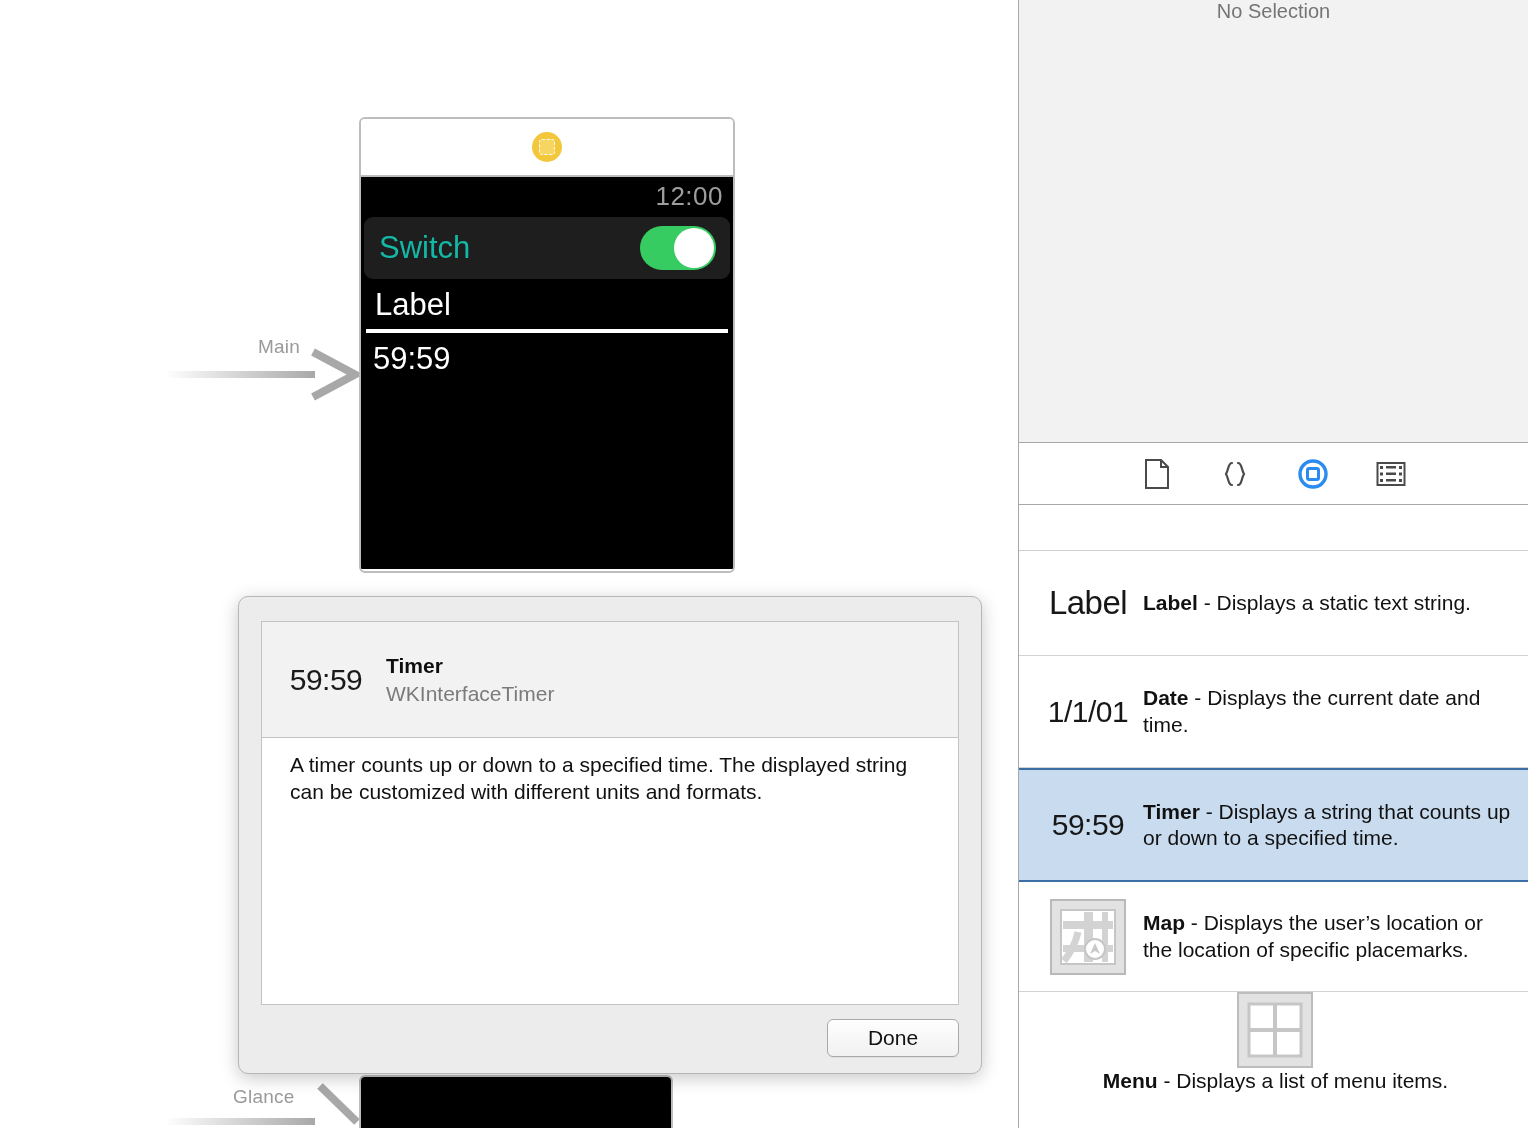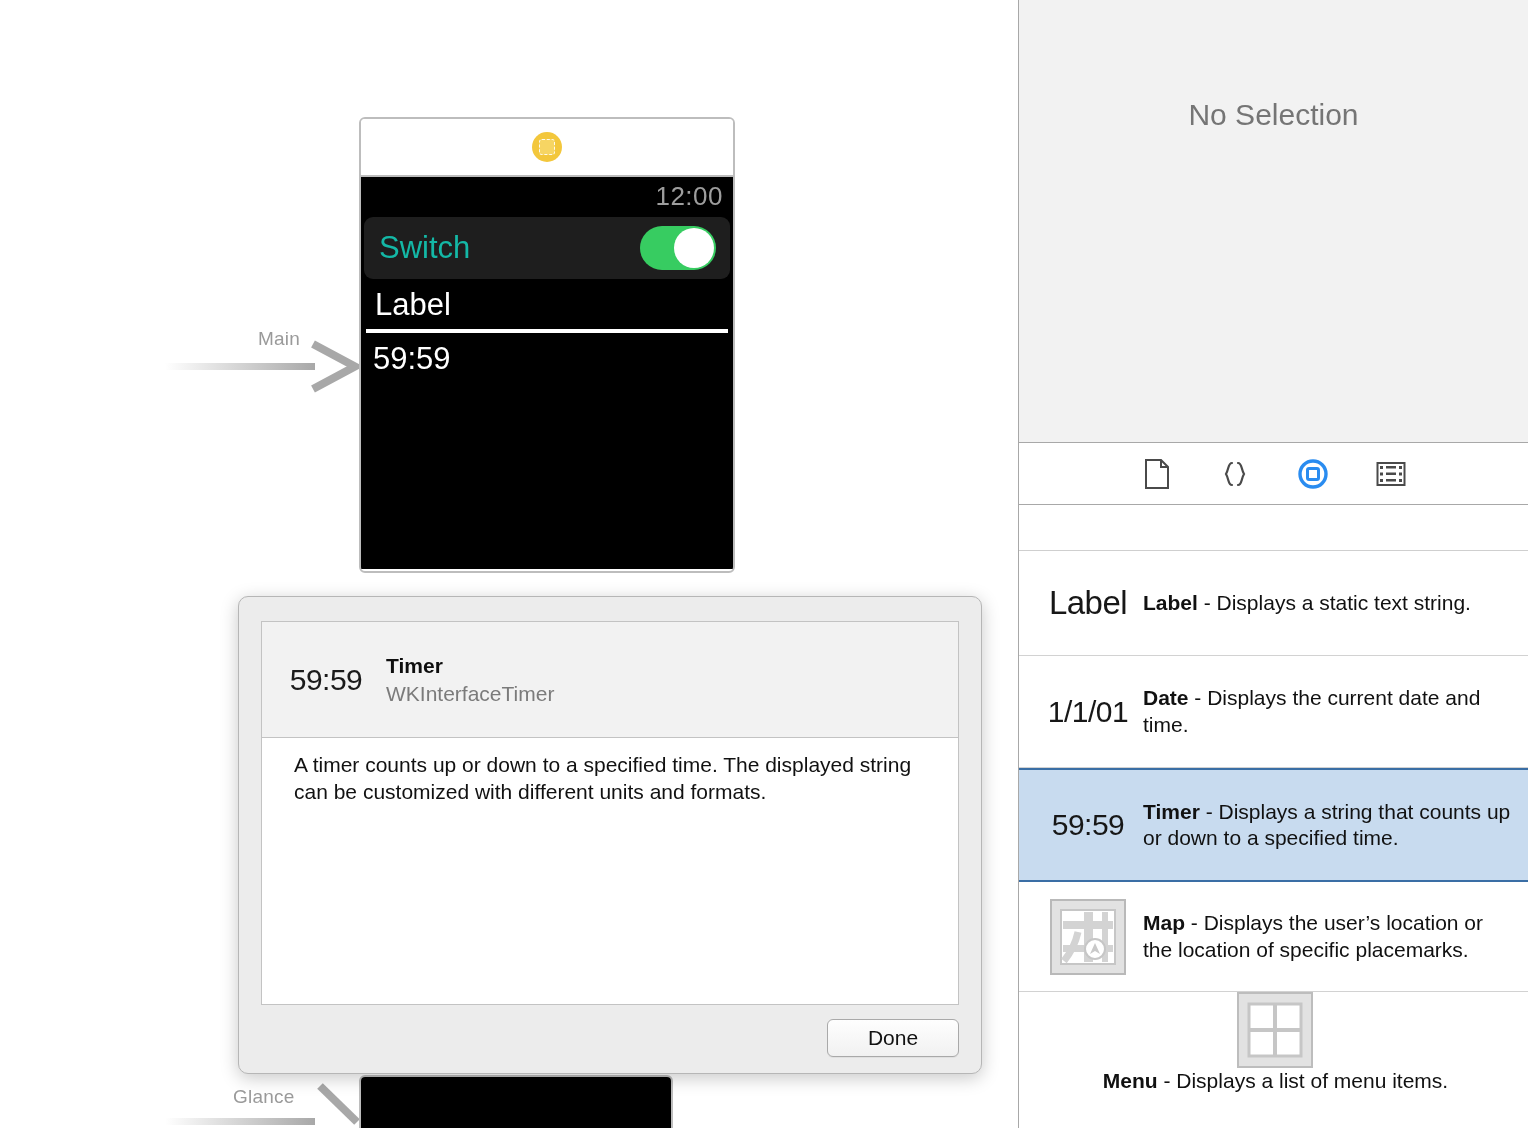--- a/index.html
+++ b/index.html
@@ -96,21 +96,21 @@
     background: #f2f2f2; border-bottom: 1px solid #c3c3c3;
     height: 116px; display: flex; align-items: center; padding: 0 10px 0 16px;
   }
   .pop-head .thumb {
     font-size: 30px; color: #1a1a1a; font-weight: 400;
     width: 96px; text-align: center; letter-spacing: -.5px;
   }
   .pop-head .meta { padding-left: 12px; }
   .pop-head .meta .title { font-size: 21px; font-weight: bold; color: #0e0e0e; }
   .pop-head .meta .cls { font-size: 21px; color: #7b7b7b; padding-top: 4px; }
-  .pop-body { padding: 14px 20px; font-size: 21px; line-height: 1.28; color: #111; margin-left: 12px; }
+  .pop-body { padding: 14px 28px; font-size: 21px; line-height: 1.28; color: #111; }
   .pop-footer {
     position: absolute; right: 22px; bottom: 16px;
   }
   .done-btn {
     min-width: 132px; height: 38px; border-radius: 6px;
     background: linear-gradient(#fefefe,#f1f1f1);
     border: 1px solid #a9a9a9; color: #111; font-size: 21px;
     font-family: "Liberation Sans", sans-serif;
     box-shadow: 0 1px 0 rgba(0,0,0,.05);
     cursor: default;
@@ -128,21 +128,21 @@
   .inspector {
     position: absolute; left: 1018px; top: 0; width: 510px; height: 1128px;
     background: #ffffff; border-left: 1px solid #a8a8a8;
   }
   .no-selection-pane {
     height: 443px; background: #f2f2f2;
     border-bottom: 1px solid #a8a8a8;
     display: flex; align-items: flex-start; justify-content: center;
   }
   .no-selection-pane .txt {
-    margin-top: 98px; color: #757575; font-size: 30px; font-weight: 400;
+    color: #757575; font-size: 20px; font-weight: 400;
   }
   .lib-toolbar {
     height: 62px; border-bottom: 1px solid #a8a8a8;
     display: flex; align-items: center; justify-content: center; gap: 44px;
     background: #fff;
   }
   .tb-icon { width: 34px; height: 34px; display: flex; align-items: center; justify-content: center; }
 
   .lib-search-strip {
     height: 46px; border-bottom: 1px solid #cfcfcf; background: #fff;
@@ -172,21 +172,21 @@
   }
   .lib-row .desc b { font-weight: bold; }
 </style>
 </head>
 <body>
 
 <div id="root">
 
   <div class="canvas">
 
-    <div class="entry-arrow" style="left:165px; top:332px; width:200px; height:70px;">
+    <div class="entry-arrow" style="left:165px; top:340px; width:200px; height:70px;">
       <svg width="200" height="70" viewBox="0 0 200 70">
         <defs>
           <linearGradient id="shaftgrad" x1="0" y1="0" x2="1" y2="0">
             <stop offset="0" stop-color="#ffffff"></stop>
             <stop offset="1" stop-color="#a8a8a8"></stop>
           </linearGradient>
         </defs>
         <rect x="0" y="31" width="150" height="7" fill="url(#shaftgrad)"></rect>
         <polyline points="148,12 190,34.5 148,57" fill="none" stroke="#a8a8a8" stroke-width="8"></polyline>
       </svg>

